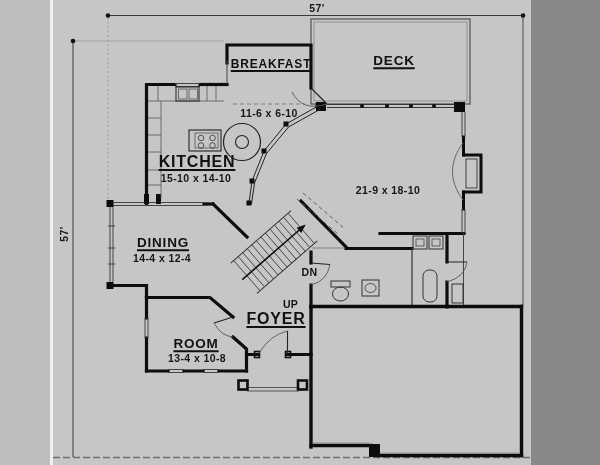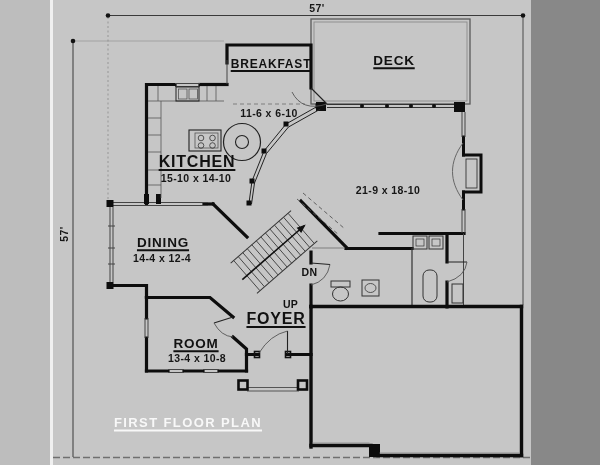--- a/index.html
+++ b/index.html
@@ -296,14 +296,13 @@
 
   <div class="lbl u big" style="left:196px;top:344px;">ROOM</div>
   <div class="dim" style="left:197px;top:358px;">13-4 x 10-8</div>
 
   <div class="lbl u" style="left:276px;top:319px;">FOYER</div>
 
   <div class="lbl tiny" style="left:296px;top:272px;">DN</div>
   <div class="lbl tiny" style="left:277px;top:288px;margin-top:16px;">UP</div>
 
 
-  <div class="title" style="left:188px;top:422px;">FIRST FLOOR PLAN</div>
 </div>
 
 </body></html>

